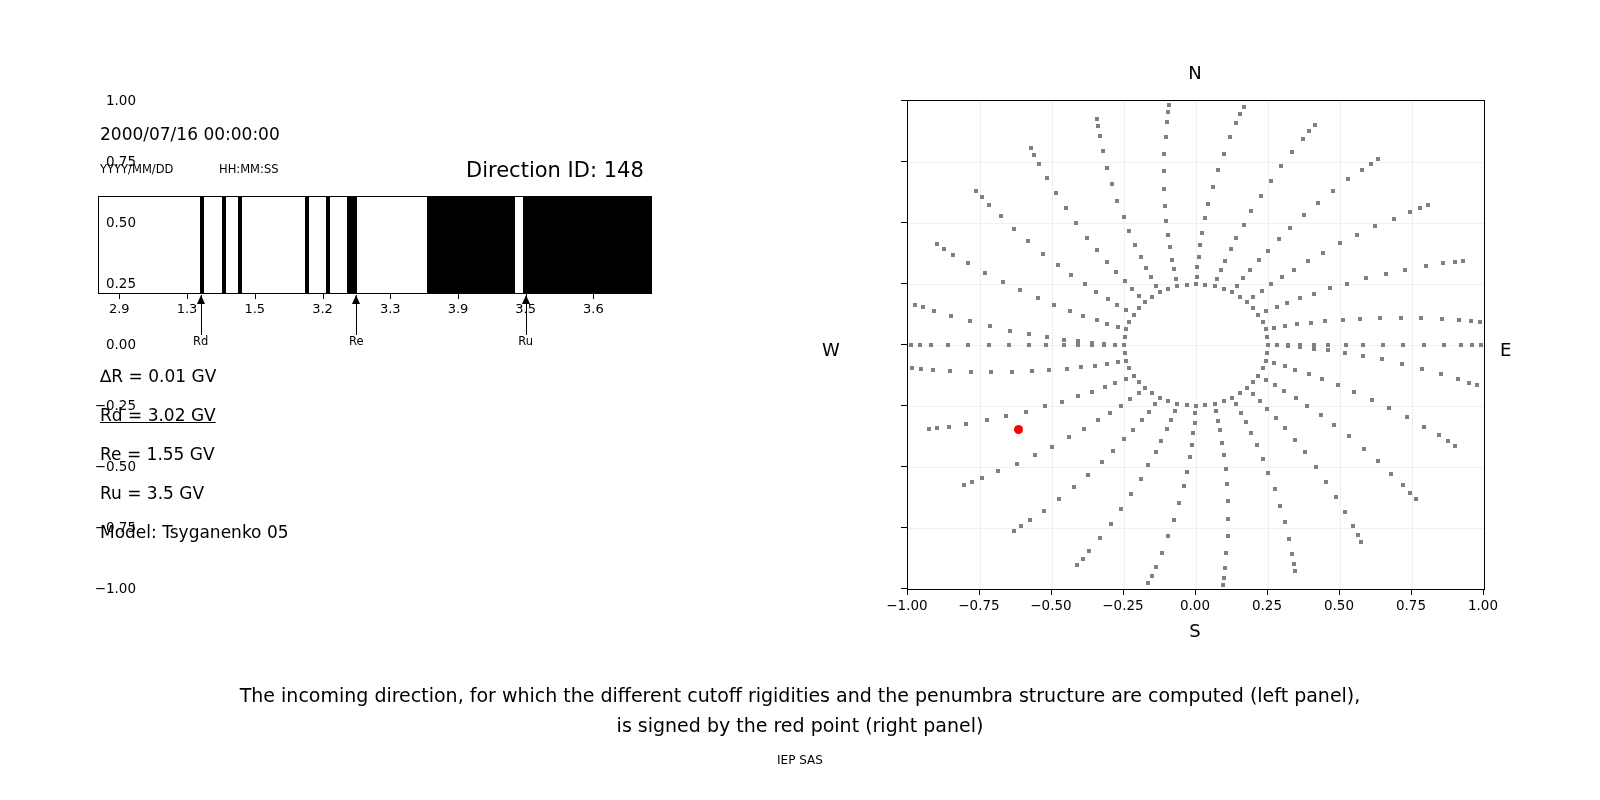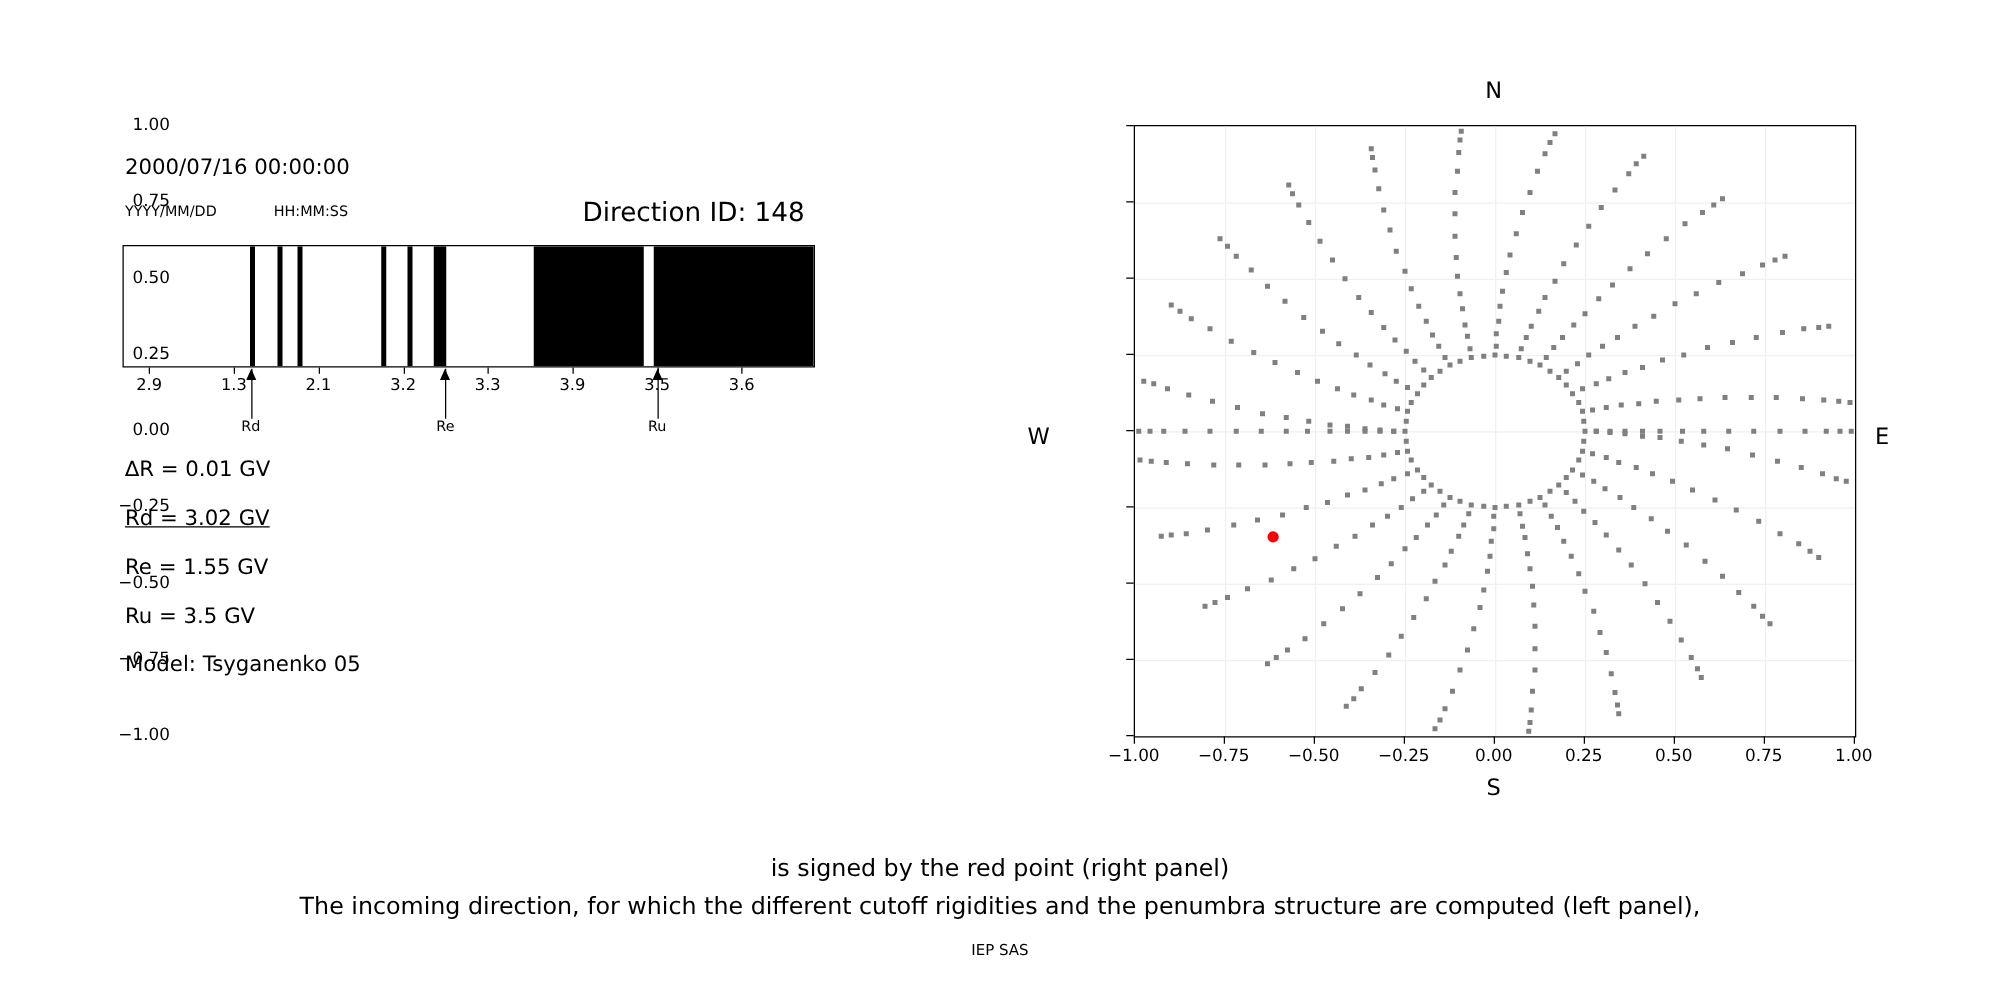--- a/index.html
+++ b/index.html
@@ -218,21 +218,21 @@
         <div class="penumbra-band" style="left: 423.652px; width: 128.348px;"></div>
       </div>
   </div>
 
   <div id="rigidity-axis" class="abs">
       <div class="rig-tick" style="left: 21.319px;"></div>
       <div class="rig-ticklabel" style="left: 21.319px; text-align: center;">2.9</div>
       <div class="rig-tick" style="left: 89.0491px;"></div>
       <div class="rig-ticklabel" style="left: 89.0491px;">1.3</div>
       <div class="rig-tick" style="left: 156.779px;"></div>
-      <div class="rig-ticklabel" style="left: 156.779px;">2.1</div>
+      <div class="rig-ticklabel" style="left: 156.779px;">1.5</div>
       <div class="rig-tick" style="left: 224.509px;"></div>
       <div class="rig-ticklabel" style="left: 224.509px;">3.2</div>
       <div class="rig-tick" style="left: 292.239px;"></div>
       <div class="rig-ticklabel" style="left: 292.239px;">3.3</div>
       <div class="rig-tick" style="left: 359.969px;"></div>
       <div class="rig-ticklabel" style="left: 359.969px;">3.9</div>
       <div class="rig-tick" style="left: 427.699px;"></div>
       <div class="rig-ticklabel" style="left: 427.699px;">3.5</div>
       <div class="rig-tick" style="left: 495.429px;"></div>
       <div class="rig-ticklabel" style="left: 495.429px;">3.6</div>
@@ -728,17 +728,17 @@
       <div class="ax-ticklabel-x" style="left: 539px; top: 557px;">0.50</div>
       <div class="ax-tick-x" style="left: 611px; top: 549px;"></div>
       <div class="ax-ticklabel-x" style="left: 611px; top: 557px;">0.75</div>
       <div class="ax-tick-x" style="left: 683px; top: 549px;"></div>
       <div class="ax-ticklabel-x" style="left: 683px; top: 557px;">1.00</div>
     </div>
 
 </div>
 
 <div id="caption">
+  <div>The incoming direction, for which the different cutoff rigidities and the penumbra structure are computed (left panel),</div>
   <div>is signed by the red point (right panel)</div>
-  <div>The incoming direction, for which the different cutoff rigidities and the penumbra structure are computed (left panel),</div>
 </div>
 
 <div id="footer-credit">IEP SAS</div>
 
 </body></html>

